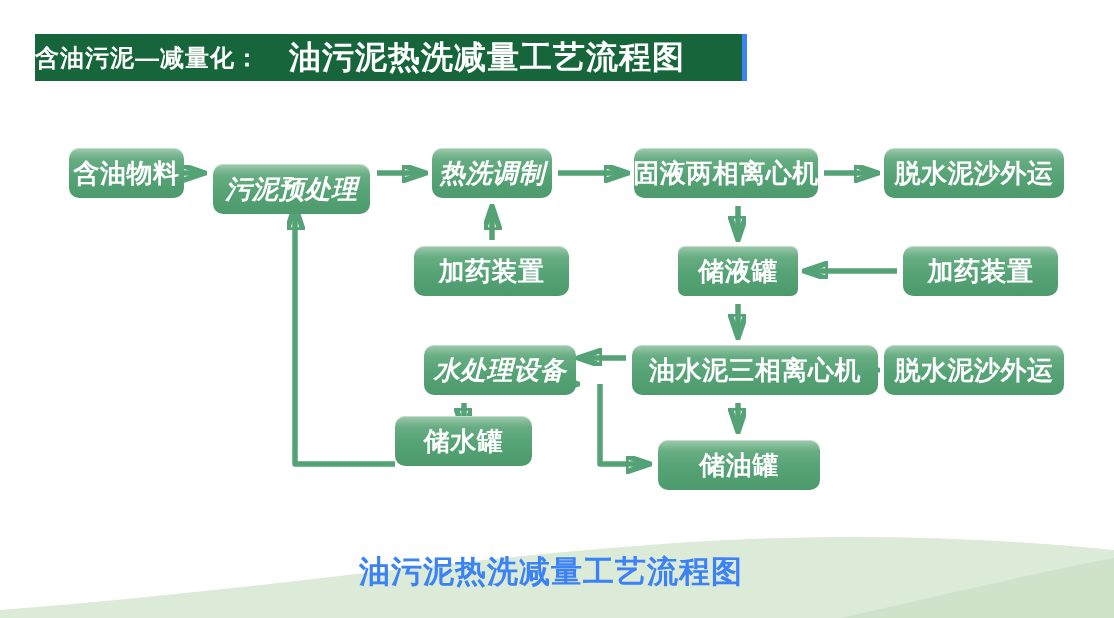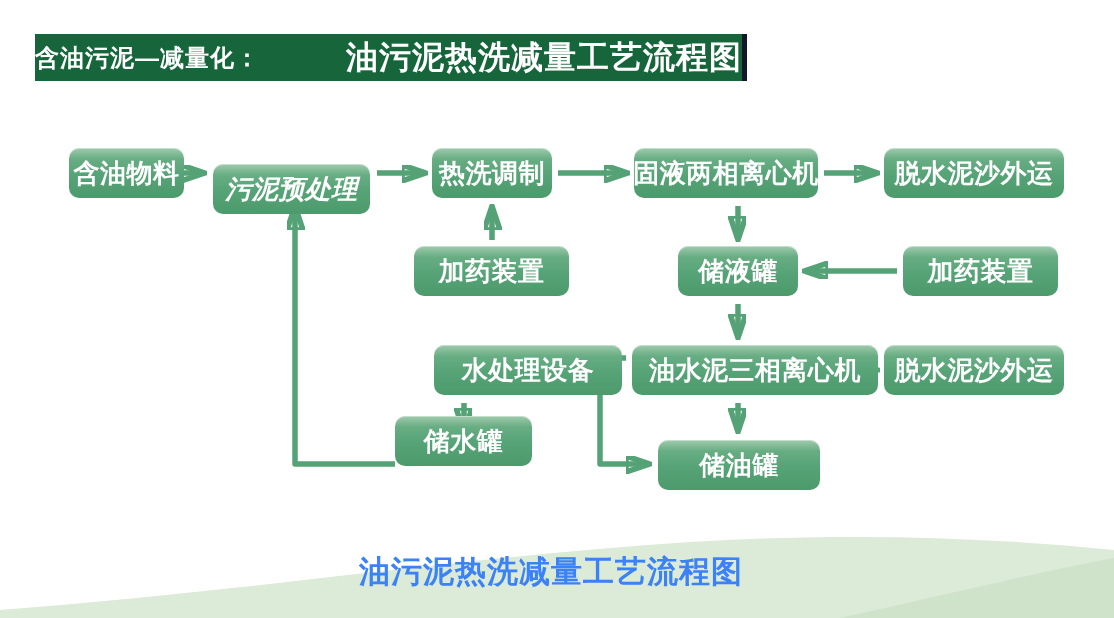--- a/index.html
+++ b/index.html
@@ -3,44 +3,44 @@
 <meta charset="utf-8">
 <style>
   html,body{margin:0;padding:0;background:#ffffff;}
   .stage{
     position:relative;width:1114px;height:618px;background:#ffffff;overflow:hidden;
     font-family:"Liberation Sans","DejaVu Sans",sans-serif;
   }
   
   .title-bar{
     position:absolute;left:35px;top:34px;width:707px;height:47px;
-    background:#17663b;border-right:5px solid #0f172a;
-    display:flex;align-items:center;justify-content:space-between;gap:14px;
+    background:#17663b;border-right:5px solid #3b82f6;
+    display:flex;align-items:center;justify-content:flex-start;gap:29px;
     color:#ffffff;white-space:nowrap;
   }
   .title-prefix{font-size:24px;font-weight:bold;letter-spacing:1px;}
   .title-main{font-size:32px;font-weight:bold;letter-spacing:1px;}
   
   .node{
     position:absolute;height:50px;border-radius:10px;
     background:linear-gradient(180deg,#9fcbae 0%,#68ad83 22%,#55a376 55%,#4d9a6c 100%);
     box-shadow:inset 0 1px 0 rgba(255,255,255,.4);
     display:flex;align-items:center;justify-content:center;
     color:#ffffff;font-size:26px;font-weight:bold;letter-spacing:.5px;white-space:nowrap;
   }
   
   #n0{left:33px;top:148px;width:115px;margin-left:36px;}
   #n1{left:213px;top:164px;width:157px;font-style:italic;}
-  #n2{left:432px;top:148px;width:120px;}
+  #n2{left:432px;top:148px;width:120px;font-style:italic;}
   #n3{left:634px;top:148px;width:184px;}
   #n4{left:884px;top:148px;width:180px;}
   #n5{left:414px;top:246px;width:155px;}
-  #n6{left:678px;top:246px;width:120px;}
+  #n6{left:678px;top:246px;width:120px;border-radius:7px;}
   #n7{left:903px;top:246px;width:155px;}
-  #n8{left:434px;top:345px;width:188px;}
+  #n8{left:424px;top:345px;width:152px;font-style:italic;}
   #n9{left:632px;top:345px;width:246px;}
   #n10{left:884px;top:345px;width:180px;}
   #n11{left:395px;top:416px;width:137px;}
   #n12{left:658px;top:440px;width:162px;}
   
   .arrows{position:absolute;left:0;top:0;width:1114px;height:618px;pointer-events:none;}
   .arrows path{fill:none;stroke:#54a276;stroke-width:5.5;stroke-linejoin:round;}
   
   .wave{position:absolute;left:0;bottom:0;width:1114px;height:100px;}
   .caption{

